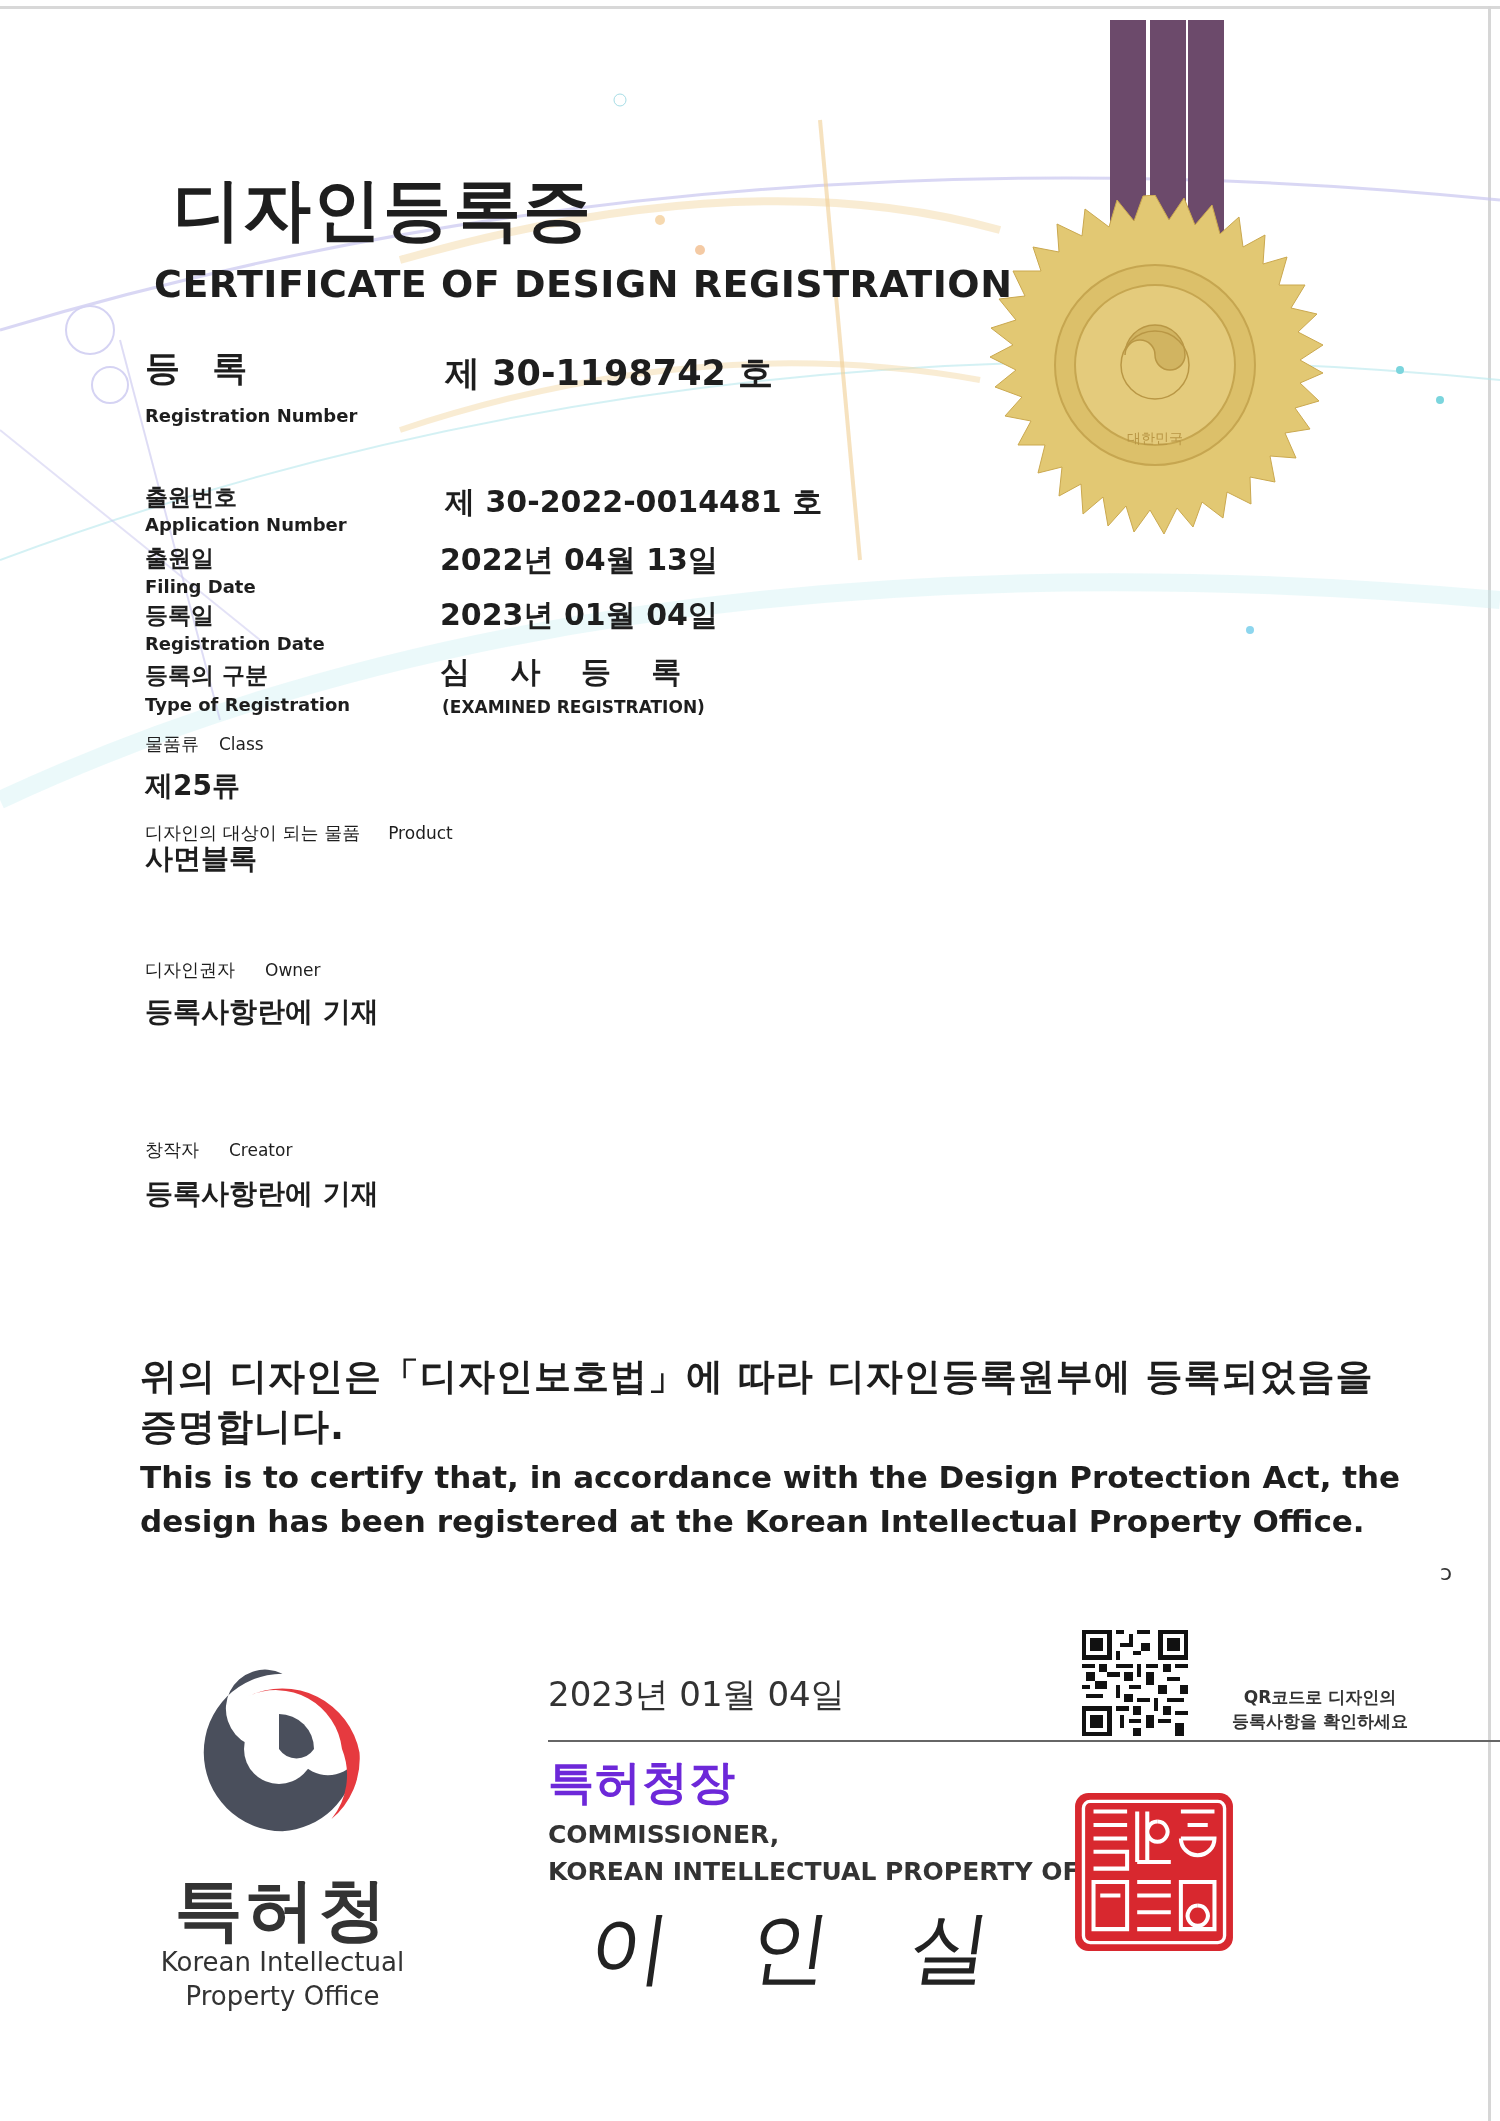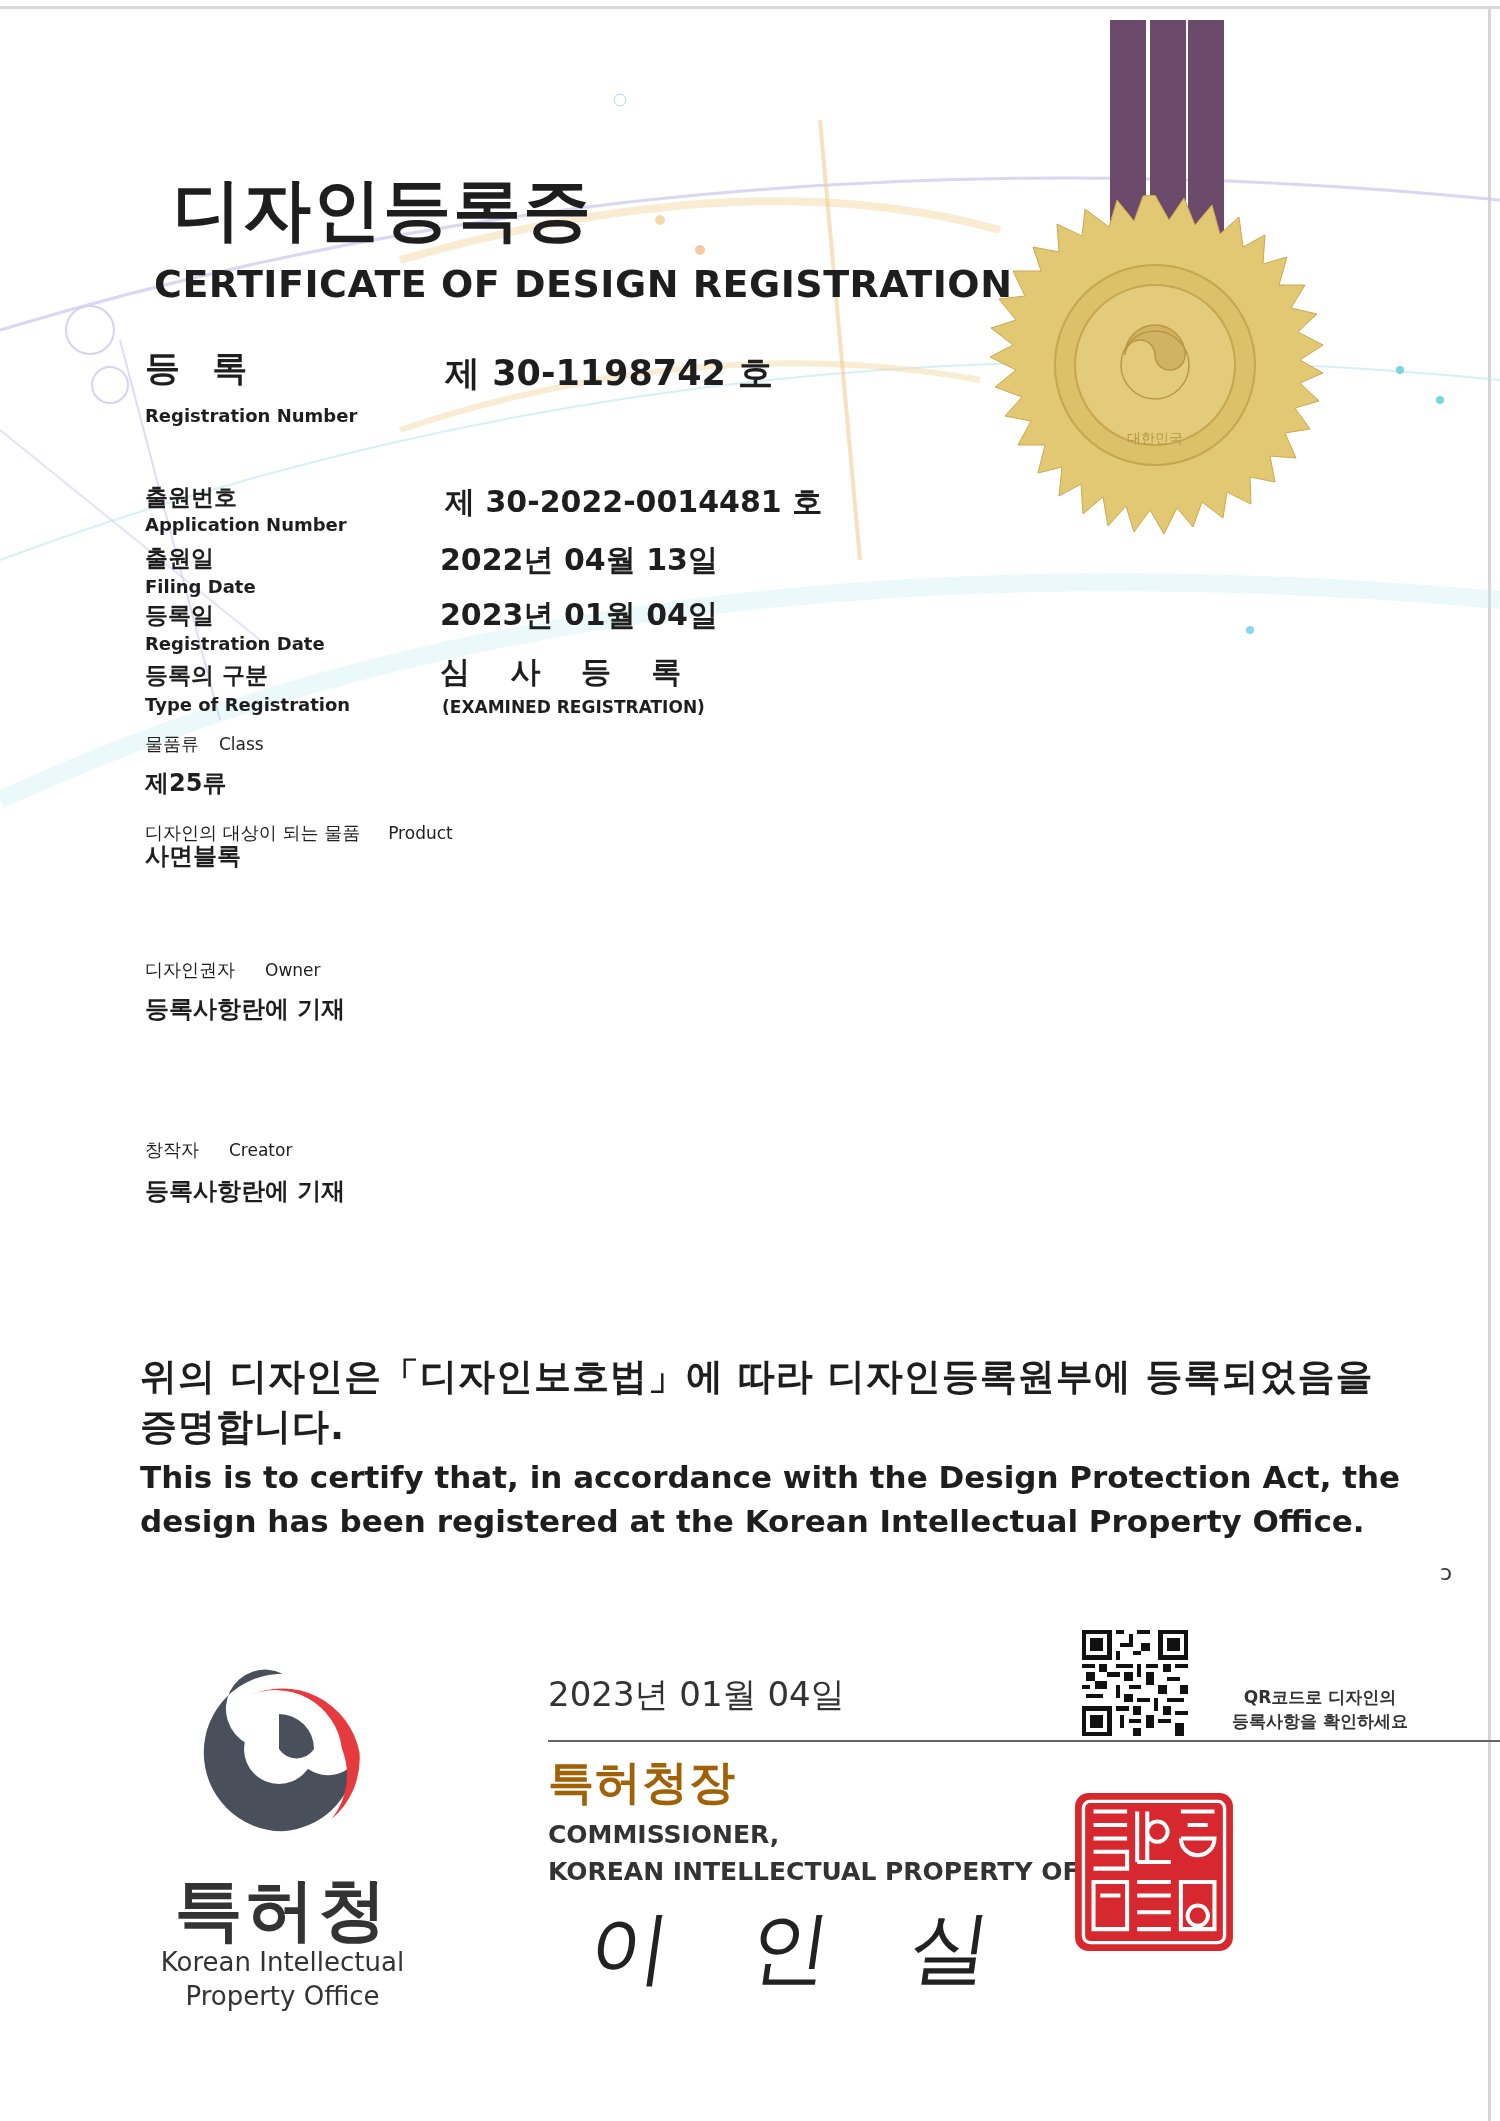--- a/index.html
+++ b/index.html
@@ -12,31 +12,31 @@
   .title-ko { left:145px; top:165px; font-size:68px; font-weight:bold; letter-spacing:2px;margin-left:28px; }
   .title-en { left:145px; top:262px; font-size:38px; font-weight:bold; letter-spacing:0.5px;margin-left:9px; }
   .lbl-ko { font-size:23px; font-weight:bold; }
   .lbl-ko-lg { font-size:35px; font-weight:bold; letter-spacing:10px; }
   .lbl-en { font-size:18px; font-weight:bold; }
   .val-lg { font-size:35px; font-weight:bold; }
   .val-md { font-size:30px; font-weight:bold; }
   .val-sm { font-size:17px; font-weight:bold; }
   .plain-ko { font-size:18px; font-weight:normal; }
   .plain-en { font-size:17px; font-weight:normal; margin-left:20px; }
-  .bold-ko { font-size:24px; font-weight:bold; }
+  .bold-ko { font-size:28px; font-weight:bold; }
   .stmt-ko { left:140px; top:1352px; width:1260px; font-size:37px; font-weight:bold; line-height:50px; letter-spacing:1px; }
   .stmt-en { left:140px; top:1455px; width:1300px; font-size:31px; font-weight:bold; line-height:44px; }
   .ribbon { top:20px; width:36px; height:240px; background:#6c4a6b; }
   .seal { left:985px; top:195px; width:340px; height:340px; }
   .kipo-logo { left:195px; top:1665px; width:175px; height:175px; }
   .kipo-ko { left:150px; top:1865px; width:265px; text-align:center; font-size:68px; font-weight:bold; color:#333; letter-spacing:4px; }
   .kipo-en { left:150px; top:1945px; width:265px; text-align:center; font-size:26px; color:#333; line-height:34px; }
   .issue-date { left:548px; top:1672px; font-size:34px; color:#333; }
   .sign-line { left:548px; top:1740px; width:952px; height:2px; background:#666; }
-  .comm-ko { left:548px; top:1752px; font-size:46px; font-weight:bold; color:#a16207; letter-spacing:1px; }
+  .comm-ko { left:548px; top:1752px; font-size:46px; font-weight:bold; color:#6d28d9; letter-spacing:1px; }
   .comm-en1 { left:548px; top:1820px; font-size:25px; font-weight:bold; color:#333; }
   .comm-en2 { left:548px; top:1857px; font-size:25px; font-weight:bold; color:#333; }
   .signature { left:590px; top:1895px; font-family:"DejaVu Serif",serif; font-size:80px; color:#222; letter-spacing:0; }
   .signature span { display:inline-block; margin-right:80px; transform:skew(-8deg); }
   .qr { left:1080px; top:1630px; width:110px; height:106px; }
   .qr-text { left:1205px; top:1685px; width:230px; text-align:center; font-size:17px; font-weight:bold; color:#333; line-height:24px; }
   .red-seal { left:1070px; top:1788px; width:168px; height:168px; }
   .tick { left:1440px; top:1560px; font-size:22px; color:#333; }
 </style>
 </head>

